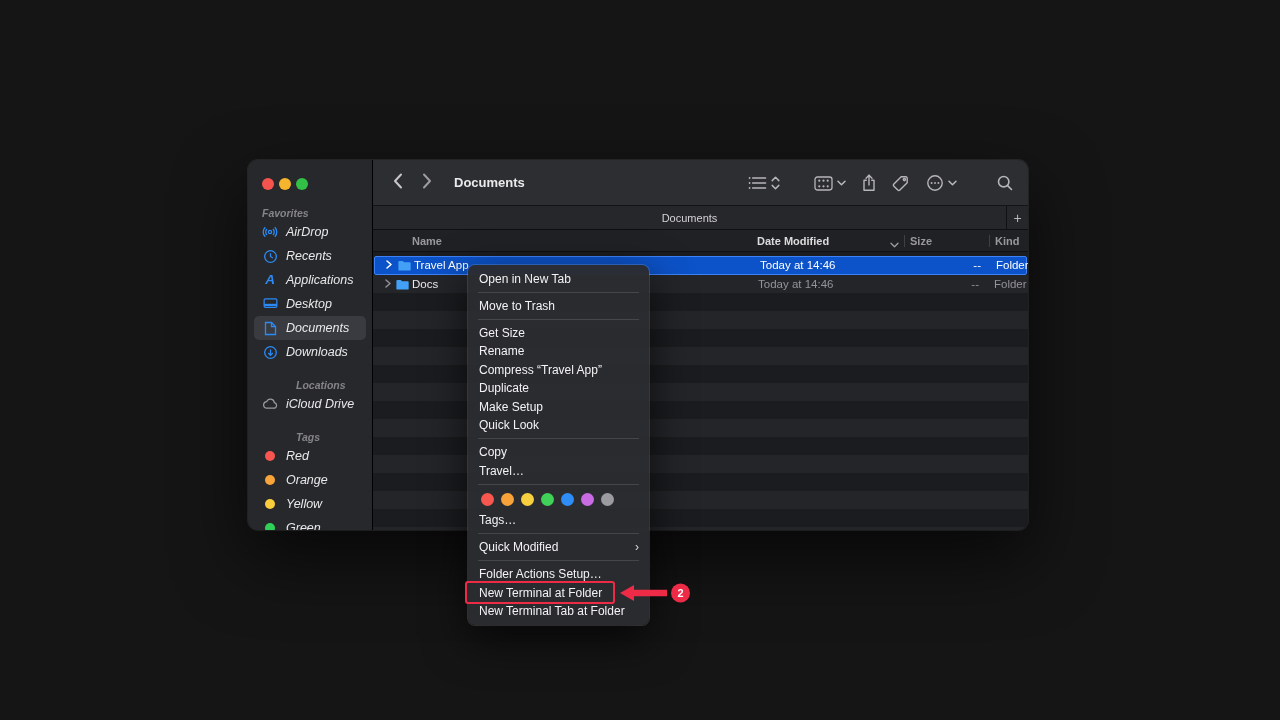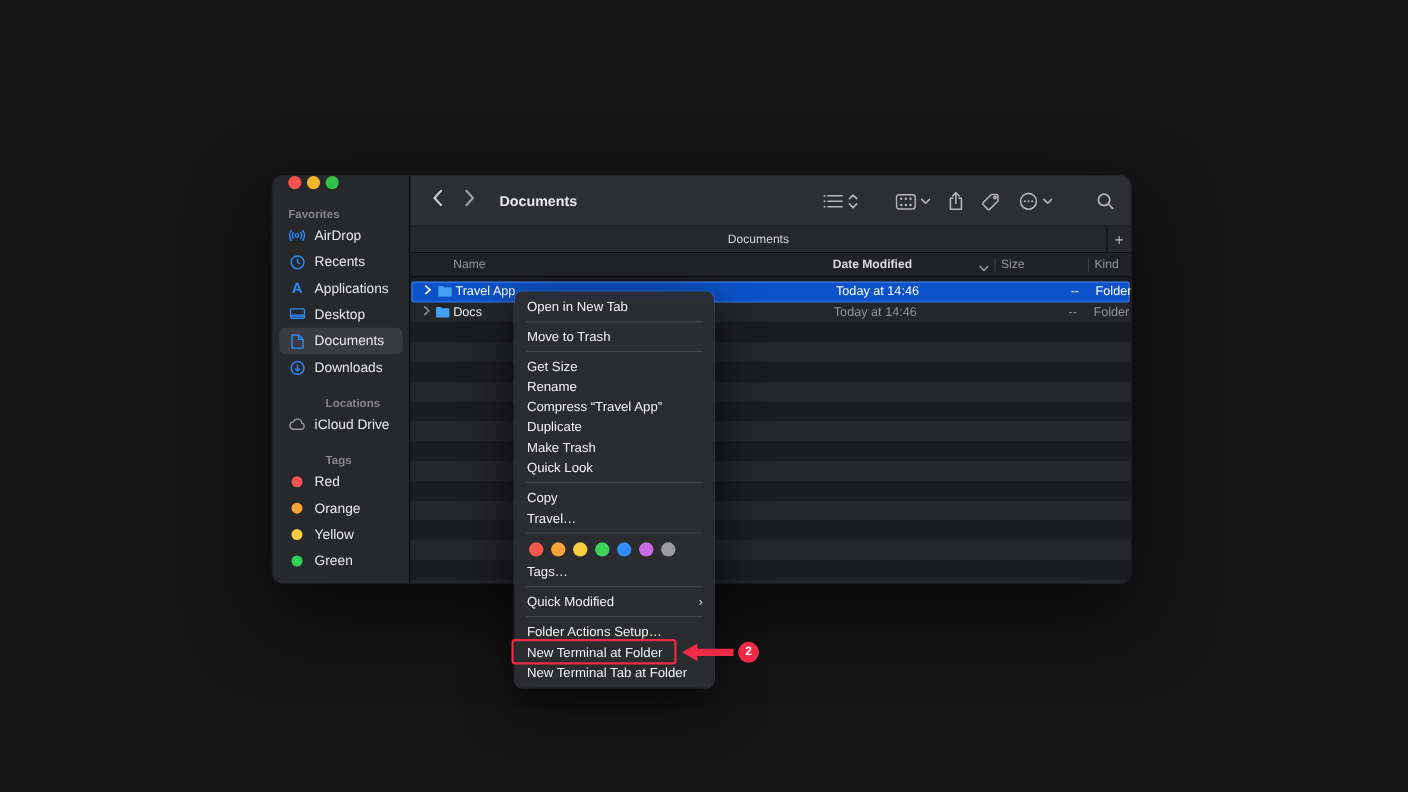--- a/index.html
+++ b/index.html
@@ -7,21 +7,21 @@
               font-family:"Liberation Sans", sans-serif; }
   .page { position:relative; width:1280px; height:720px; background:#151515; }
 
   
   .window { position:absolute; left:248px; top:160px; width:780px; height:370px;
             border-radius:10px; overflow:hidden; display:flex;
             background:#27282b; box-shadow:0 0 0 1px rgba(255,255,255,.08), 0 28px 70px rgba(0,0,0,.65); }
 
   
   .sidebar { width:125px; flex:0 0 125px; background:#27282b; border-right:1px solid #000;
-             padding-top:0; position:relative; }
+             padding-top:18px; position:relative;font-style:italic; }
   .lights { display:flex; gap:5px; padding-left:14px; height:12px; }
   .tl { width:12px; height:12px; border-radius:50%; display:inline-block; }
   .tl.red { background:#f4544d; } .tl.yel { background:#f5b62e; } .tl.grn { background:#32c146; }
   .sb-label { margin:16px 0 0 14px; height:14px; line-height:14px; font-size:10.5px;
               font-weight:700; color:#84848a; }
   .sb-label.gap { margin-top:14px;margin-left:48px; }
   .sb-item { height:24px; margin:0 6px; padding:0 8px; border-radius:5px;
              display:flex; align-items:center; gap:8px; font-size:12.5px; color:#e9e9eb;
              white-space:nowrap; }
   .sb-item.selected { background:#3a3b40; }
@@ -40,21 +40,21 @@
 
   .tabbar { height:24px; flex:0 0 24px; background:#26272a; border-bottom:1px solid rgba(0,0,0,.6);
             position:relative; display:flex; align-items:center; }
   .tab-label { position:absolute; left:0; right:22px; text-align:center; font-size:11px; color:#d3d3d7; }
   .tab-add { position:absolute; right:0; top:0; width:22px; height:100%;
              border-left:1px solid rgba(0,0,0,.55); display:flex; align-items:center;
              justify-content:center; color:#b9b9bd; font-size:14px; }
 
   .colheader { height:22px; flex:0 0 22px; background:#202124; border-bottom:1px solid rgba(0,0,0,.5);
                position:relative; font-size:11px; color:#98989d; }
-  .ch { position:absolute; top:0; height:22px; line-height:22px; }
+  .ch { position:absolute; top:0; height:22px; line-height:22px;font-weight:bold; }
   .ch-name { left:39px; }
   .ch-date { left:384px; color:#dcdcdf; font-weight:700; }
   .ch-chev { position:absolute; left:517px; top:8px; }
   .ch-size { left:537px; }
   .ch-kind { left:622px; }
   .ch-div { position:absolute; top:5px; width:1px; height:12px; background:rgba(255,255,255,.14); }
 
   .rows { flex:1; position:relative; background:#1b1c1f; overflow:hidden; }
   .stripes { position:absolute; left:0; right:0; top:5px; bottom:-12px;
              background:repeating-linear-gradient(180deg, transparent 0 18px, #242529 18px 36px); }
@@ -345,21 +345,21 @@
 
   <div class="menu">
     <div class="mi">Open in New Tab</div>
     <div class="msep"></div>
     <div class="mi">Move to Trash</div>
     <div class="msep"></div>
     <div class="mi">Get Size</div>
     <div class="mi">Rename</div>
     <div class="mi">Compress “Travel App”</div>
     <div class="mi">Duplicate</div>
-    <div class="mi">Make Trash</div>
+    <div class="mi">Make Setup</div>
     <div class="mi">Quick Look</div>
     <div class="msep"></div>
     <div class="mi">Copy</div>
     <div class="mi">Travel…</div>
     <div class="msep"></div>
     <div class="mdots">
       <span class="mdot" style="background: rgb(246, 87, 79);"></span>
       <span class="mdot" style="background: rgb(247, 163, 57);"></span>
       <span class="mdot" style="background: rgb(248, 207, 63);"></span>
       <span class="mdot" style="background: rgb(63, 209, 88);"></span>

